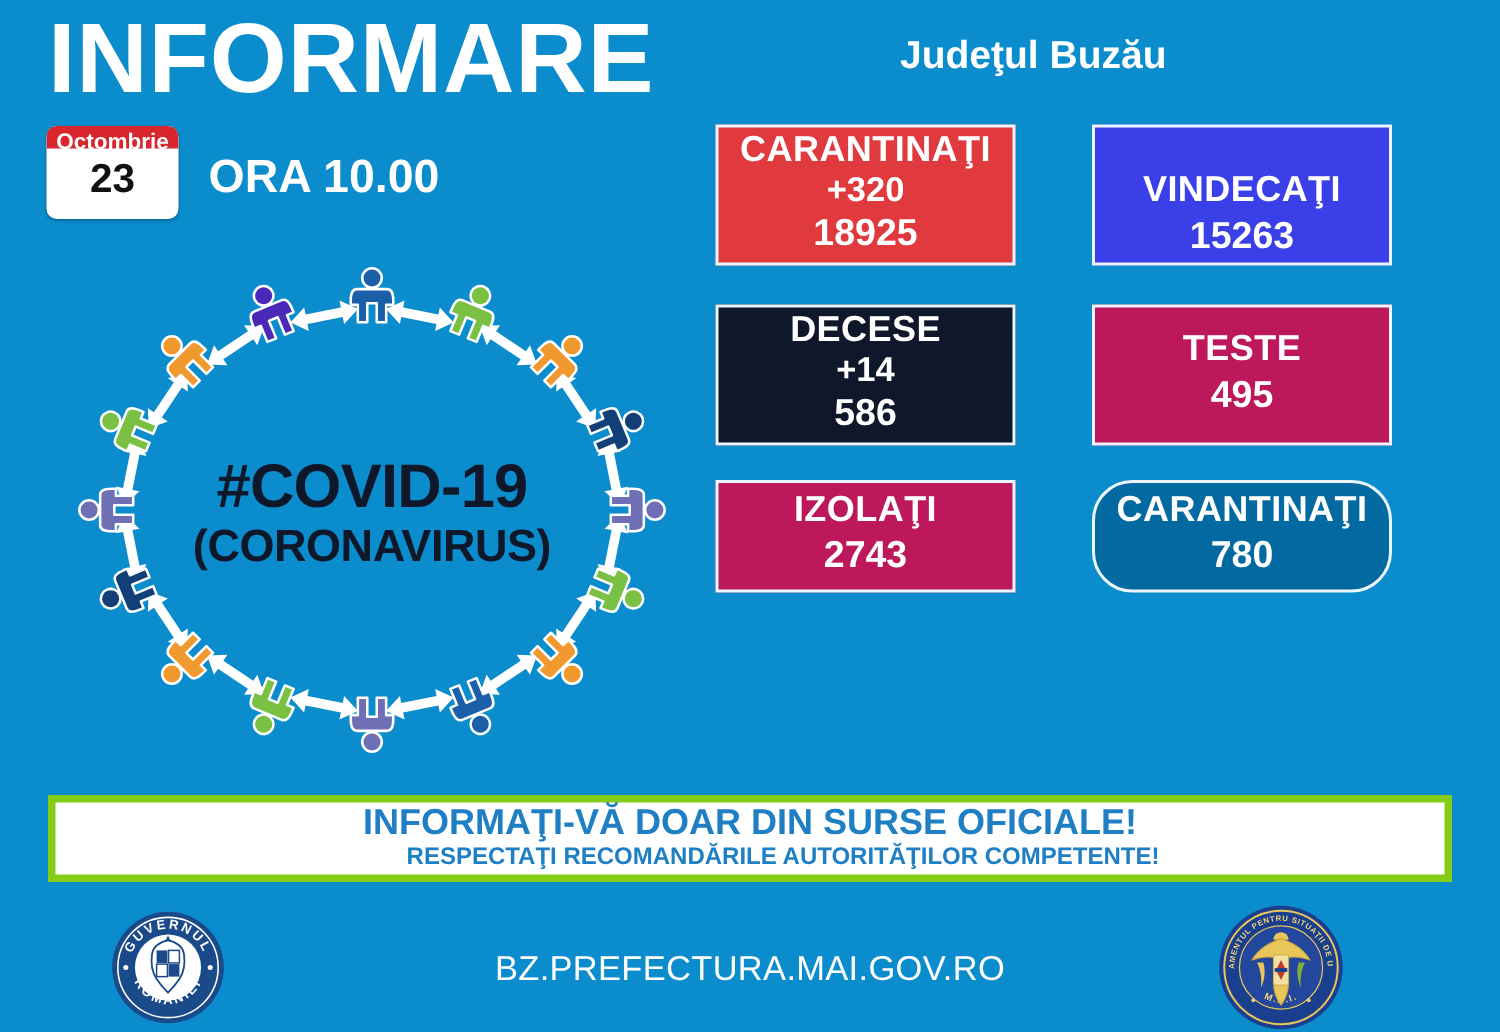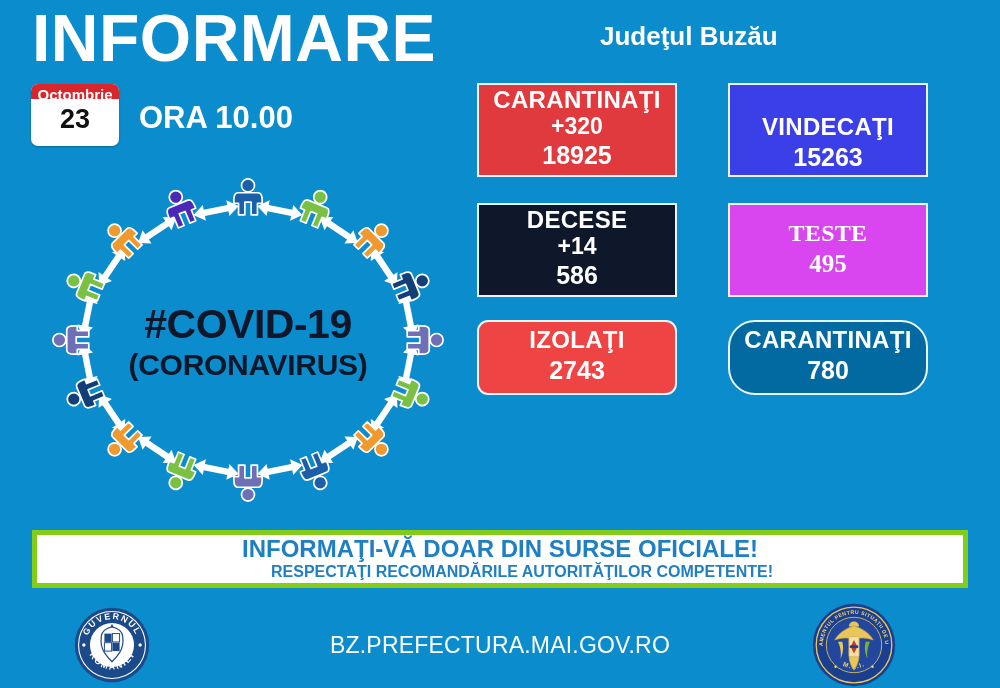--- a/index.html
+++ b/index.html
@@ -233,26 +233,26 @@
     <div class="stat-label">VINDECAŢI</div>
     <div class="stat-total">15263</div>
   </div>
 
   <div class="stat-box" id="box-decese" style="background: #0f172a;">
     <div class="stat-label">DECESE</div>
     <div class="stat-delta">+14</div>
     <div class="stat-total">586</div>
   </div>
 
-  <div class="stat-box" id="box-teste" style="background: #d946ef; font-family: Liberation Serif, serif;">
+  <div class="stat-box" id="box-teste" style="background: #be185d;">
     <div class="stat-label">TESTE</div>
     <div class="stat-total">495</div>
   </div>
 
-  <div class="stat-box" id="box-izolati" style="background: #ef4444; border-radius: 11px;">
+  <div class="stat-box" id="box-izolati" style="background: #be185d;">
     <div class="stat-label">IZOLAŢI</div>
     <div class="stat-total">2743</div>
   </div>
 
   <div class="stat-box" id="box-carantinati" style="background: #0369a1; border-radius: 27px;">
     <div class="stat-label">CARANTINAŢI</div>
     <div class="stat-total">780</div>
   </div>
 
   <div id="covid-circle">

